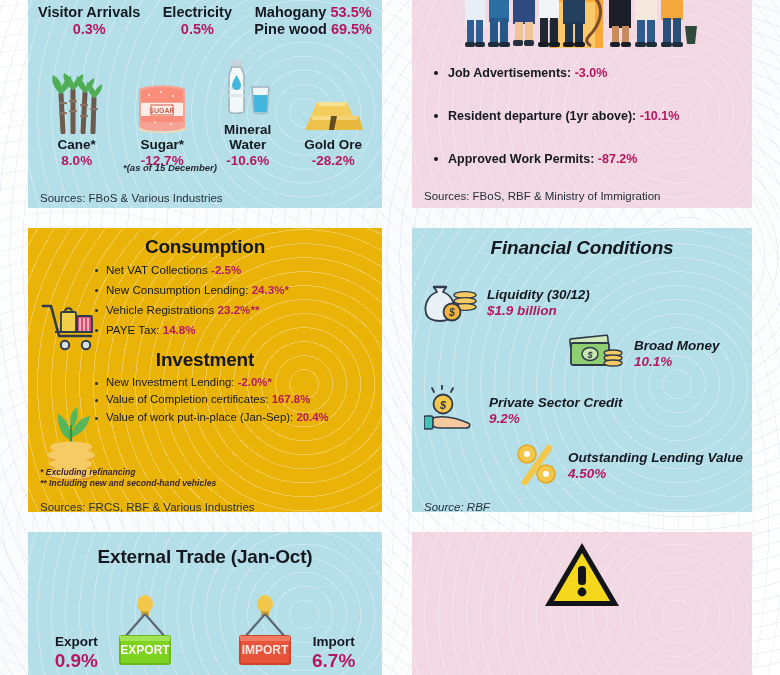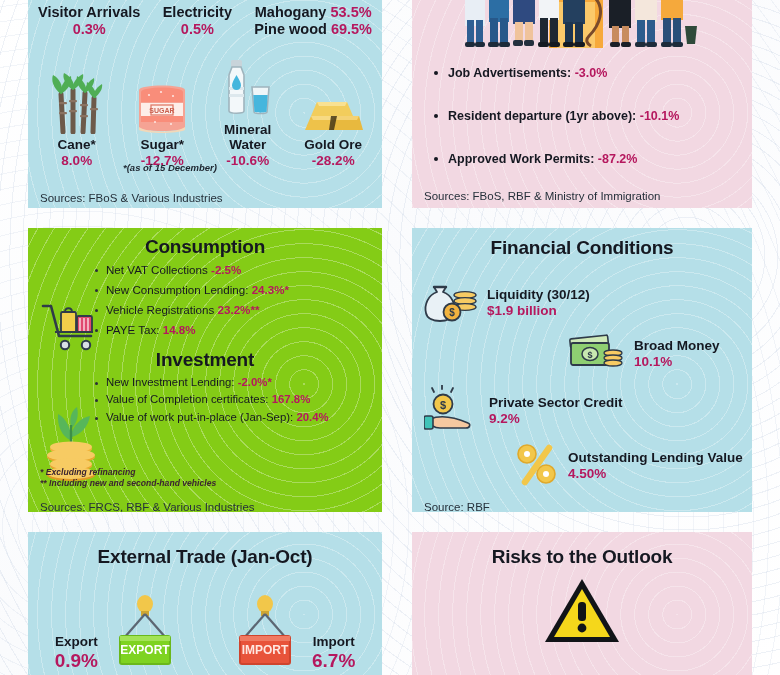--- a/index.html
+++ b/index.html
@@ -32,21 +32,21 @@
     inset: 0;
     z-index: 1;
   }
 
   
   .panel {
     position: absolute;
     overflow: hidden;
   }
   .panel.blue   { background: #b5dfe8; }
-  .panel.pink   { background: #84cc16; }
+  .panel.pink   { background: #eab308; }
   .panel.pink-l { background: #f2d8e2; }
 
   .panel .watermark {
     position: absolute;
     inset: 0;
     background:
       repeating-radial-gradient(circle at 78% 55%, rgba(255,255,255,0.30) 0 1px, rgba(255,255,255,0) 1px 14px);
     pointer-events: none;
   }
   .panel .inner { position: relative; z-index: 2; height: 100%; }
@@ -161,21 +161,21 @@
     left: 12px;
     width: 62px;
     display: flex; align-items: center; justify-content: center;
   }
   #art-cart  { top: 62px;  height: 58px; }
   #art-plant { top: 168px; height: 78px; }
   .footNotes { position: absolute; left: 12px; bottom: 30px; line-height: 1.35; }
   #p-consumption .src { position: absolute; left: 12px; bottom: 7px; }
 
   
-  #p-financial { left: 412px; top: 228px; width: 340px; height: 284px; }
+  #p-financial { left: 412px; top: 228px; width: 340px; height: 284px; font-style: italic; }
   #p-financial .ttl { margin-top: 9px; }
   .fcRow { position: absolute; display: flex; align-items: center; gap: 9px; }
   .fcTxt .n { font-size: 13.5px; font-weight: bold; color: #151821; line-height: 1.2; }
   .fcTxt .v { font-size: 13.5px; line-height: 1.2; }
   #fc-liq    { left: 10px;  top: 42px; }
   #fc-broad  { left: 155px; top: 92px; }
   #fc-psc    { left: 12px;  top: 148px; }
   #fc-olr    { left: 103px; top: 205px; }
   #p-financial .src { position: absolute; left: 12px; bottom: 8px; }
 
@@ -635,21 +635,20 @@
           <div class="v acc">6.7%</div>
         </div>
       </div>
     </div>
   </div>
 
   <div class="panel pink-l" id="p-risks">
     <div class="watermark"></div>
     <div class="inner">
 
-      <div class="ttl">Risks to the Outlook</div>
 
       <div class="warnWrap">
         <svg width="78" height="70" viewBox="0 0 78 70">
           <path d="M39 3 L76 66 L2 66 Z" fill="#111418"></path>
           <path d="M39 13 L67 61 L11 61 Z" fill="#f5d71b"></path>
           <rect x="35" y="26" width="8" height="19" rx="3.5" fill="#111418"></rect>
           <circle cx="39" cy="52" r="4.4" fill="#111418"></circle>
         </svg>
       </div>
 

